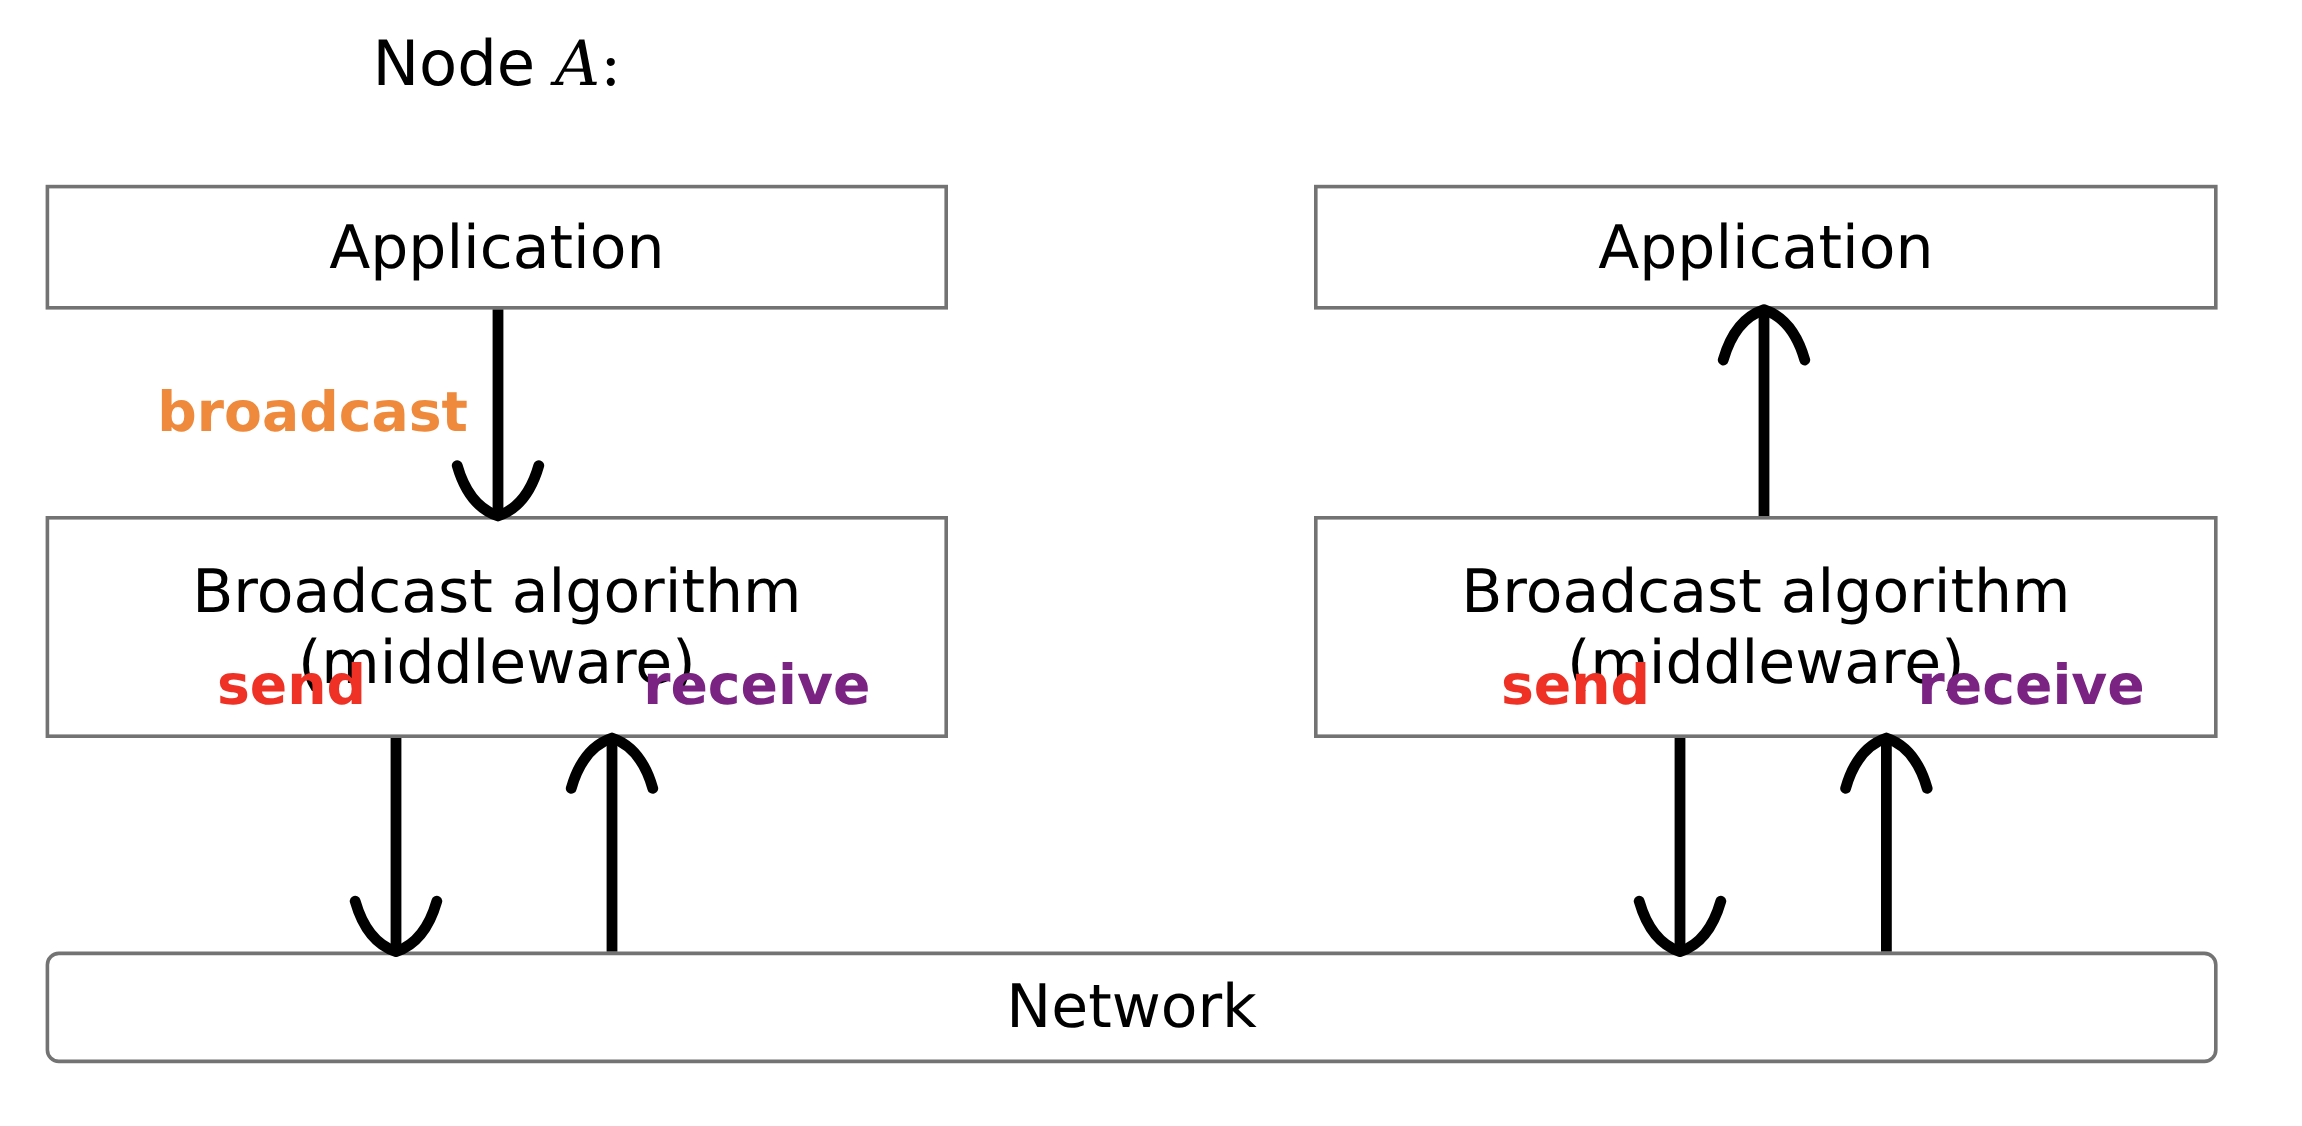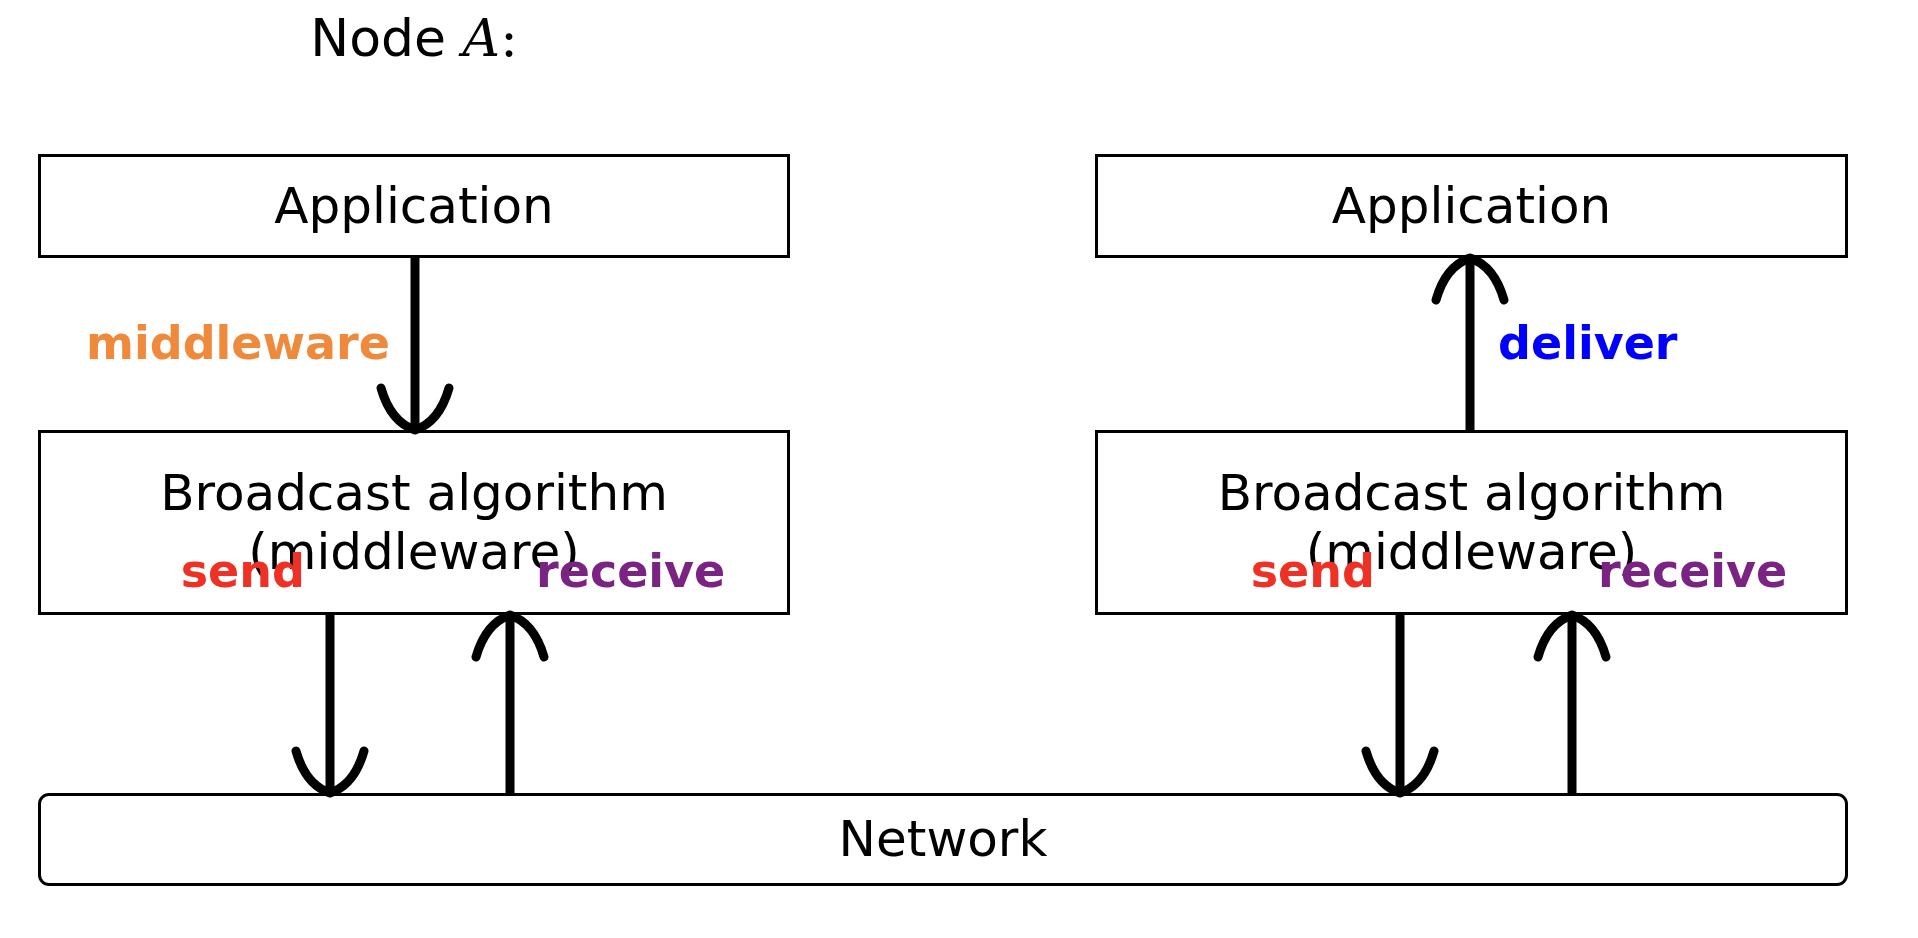--- a/index.html
+++ b/index.html
@@ -36,21 +36,21 @@
     font-size: 52px;
   }
   .node-title .colon {
     font-family: "DejaVu Serif", "Liberation Serif", serif;
   }
 
   
   .layer-box {
     position: absolute;
     box-sizing: border-box;
-    border: 3px solid #000000;
+    border: 3px solid #737373;
     background: #ffffff;
     display: flex;
     align-items: center;
     justify-content: center;
     text-align: center;
     color: #000000;
     font-size: 50px;
     line-height: 1.18;
     font-family: "DejaVu Sans", "Liberation Sans", sans-serif;
   }
@@ -83,21 +83,21 @@
   }
   .lbl-left {        
     text-align: left;
   }
 </style>
 </head>
 <body>
 
 <div id="canvas">
 
-  <div class="node-title" style="left:38px; top:12px; width:752px;">
+  <div class="node-title" style="left:38px; top:28px; width:752px;">
     <span>Node </span><span class="mathvar">A</span><span class="colon">:</span>
   </div>
 
 
   <div class="layer-box" style="left:38px; top:154px; width:752px; height:104px;">
     <span class="box-label">Application</span>
   </div>
 
   <div class="layer-box" style="left:38px; top:430px; width:752px; height:185px;">
     <span class="box-label">Broadcast algorithm
@@ -152,25 +152,24 @@
       <line x1="1400" y1="615" x2="1400" y2="789" stroke="#000000" stroke-width="9" stroke-linecap="butt"></line>
       <use href="#tip-down" x="1400" y="791"></use>
     </g>
 
     <g>
       <line x1="1572" y1="793" x2="1572" y2="619" stroke="#000000" stroke-width="9" stroke-linecap="butt"></line>
       <use href="#tip-up" x="1572" y="617"></use>
     </g>
   </svg>
 
-  <div class="arrow-label lbl-right" style="left:0px; top:320px; width:390px; color:#EF8A3C;">middleware</div>
+  <div class="arrow-label lbl-right" style="left:0px; top:320px; width:390px; color:#EF8A3C;">broadcast</div>
 
   <div class="arrow-label lbl-right" style="left:0px; top:548px; width:305px; color:#EE3124;">send</div>
 
   <div class="arrow-label lbl-left" style="left:536px; top:548px; width:330px; color:#7B2382;">receive</div>
 
-  <div class="arrow-label lbl-left" style="left:1498px; top:320px; width:330px; color:#0000FF;">deliver</div>
 
   <div class="arrow-label lbl-right" style="left:1070px; top:548px; width:305px; color:#EE3124;">send</div>
 
   <div class="arrow-label lbl-left" style="left:1598px; top:548px; width:330px; color:#7B2382;">receive</div>
 
 </div>
 
 </body></html>

